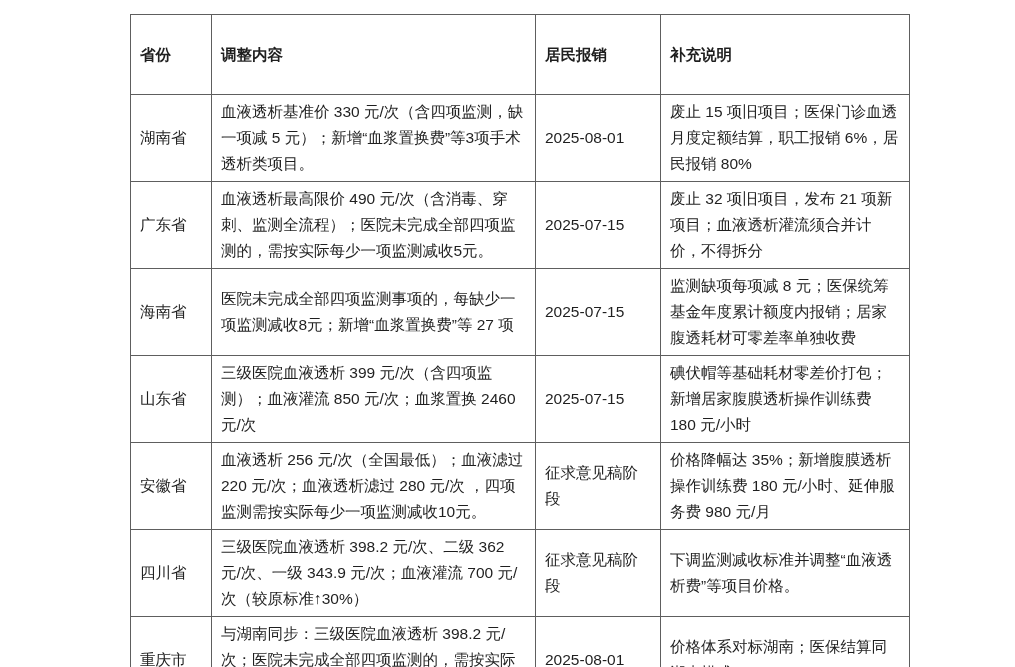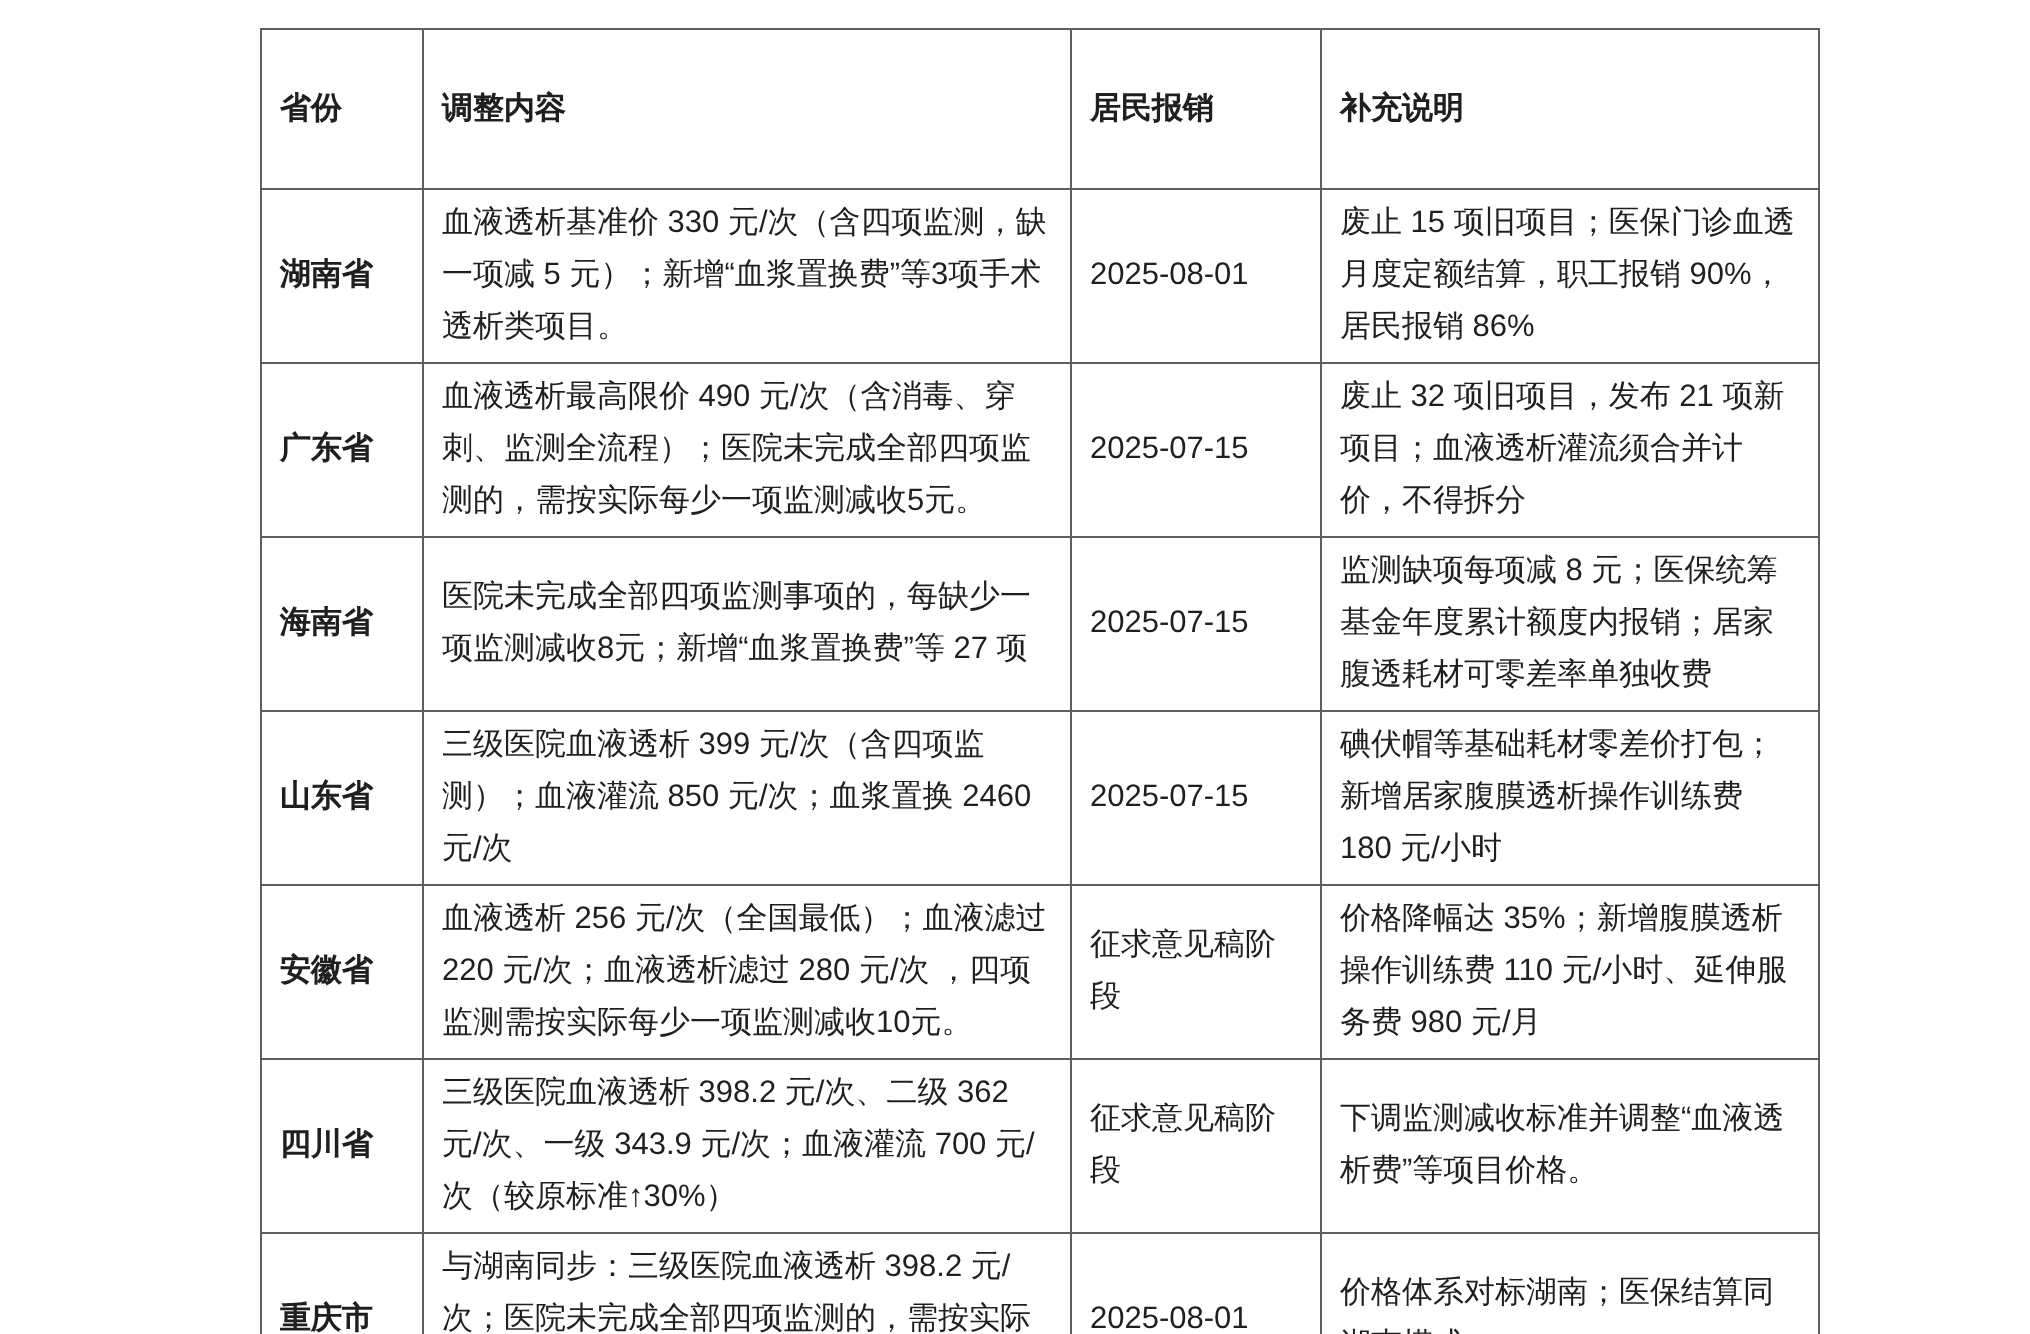--- a/index.html
+++ b/index.html
@@ -41,21 +41,21 @@
   .col-time      { width: 125px; }
   .col-note      { width: 249px; }
   tr.header-row   { height: 80px; }
   tr.row-hunan    { height: 84px; }
   tr.row-guangdong{ height: 77px; }
   tr.row-hainan   { height: 80px; }
   tr.row-shandong { height: 77px; }
   tr.row-anhui    { height: 77px; }
   tr.row-sichuan  { height: 83px; }
   tr.row-chongqing{ height: 77px; }
-  td.province-cell { font-weight: bold; }
+  td.province-cell { font-weight: normal; }
 </style>
 </head>
 <body>
 
 <div class="table-wrap">
   <table class="adjustment-table">
     <colgroup>
       <col class="col-province">
       <col class="col-content">
       <col class="col-time">
@@ -67,21 +67,21 @@
         <th>调整内容</th>
         <th>居民报销</th>
         <th>补充说明</th>
       </tr>
     </thead>
     <tbody>
       <tr class="row-hunan">
         <td class="province-cell">湖南省</td>
         <td class="content-cell">血液透析基准价 330 元/次（含四项监测，缺一项减 5 元）；新增“血浆置换费”等3项手术透析类项目。</td>
         <td class="time-cell">2025-08-01</td>
-        <td class="note-cell">废止 15 项旧项目；医保门诊血透月度定额结算，职工报销 90%，居民报销 86%</td>
+        <td class="note-cell">废止 15 项旧项目；医保门诊血透月度定额结算，职工报销 6%，居民报销 80%</td>
       </tr>
       <tr class="row-guangdong">
         <td class="province-cell">广东省</td>
         <td class="content-cell">血液透析最高限价 490 元/次（含消毒、穿刺、监测全流程）；医院未完成全部四项监测的，需按实际每少一项监测减收5元。</td>
         <td class="time-cell">2025-07-15</td>
         <td class="note-cell">废止 32 项旧项目，发布 21 项新项目；血液透析灌流须合并计价，不得拆分</td>
       </tr>
       <tr class="row-hainan">
         <td class="province-cell">海南省</td>
         <td class="content-cell">医院未完成全部四项监测事项的，每缺少一项监测减收8元；新增“血浆置换费”等 27 项</td>
@@ -91,21 +91,21 @@
       <tr class="row-shandong">
         <td class="province-cell">山东省</td>
         <td class="content-cell">三级医院血液透析 399 元/次（含四项监测）；血液灌流 850 元/次；血浆置换 2460 元/次</td>
         <td class="time-cell">2025-07-15</td>
         <td class="note-cell">碘伏帽等基础耗材零差价打包；新增居家腹膜透析操作训练费 180 元/小时</td>
       </tr>
       <tr class="row-anhui">
         <td class="province-cell">安徽省</td>
         <td class="content-cell">血液透析 256 元/次（全国最低）；血液滤过 220 元/次；血液透析滤过 280 元/次 ，四项监测需按实际每少一项监测减收10元。</td>
         <td class="time-cell">征求意见稿阶段</td>
-        <td class="note-cell">价格降幅达 35%；新增腹膜透析操作训练费 110 元/小时、延伸服务费 980 元/月</td>
+        <td class="note-cell">价格降幅达 35%；新增腹膜透析操作训练费 180 元/小时、延伸服务费 980 元/月</td>
       </tr>
       <tr class="row-sichuan">
         <td class="province-cell">四川省</td>
         <td class="content-cell">三级医院血液透析 398.2 元/次、二级 362 元/次、一级 343.9 元/次；血液灌流 700 元/次（较原标准↑30%）</td>
         <td class="time-cell">征求意见稿阶段</td>
         <td class="note-cell">下调监测减收标准并调整“血液透析费”等项目价格。</td>
       </tr>
       <tr class="row-chongqing">
         <td class="province-cell">重庆市</td>
         <td class="content-cell">与湖南同步：三级医院血液透析 398.2 元/次；医院未完成全部四项监测的，需按实际每少一项监测减收8元（减收按比例浮动）。</td>

